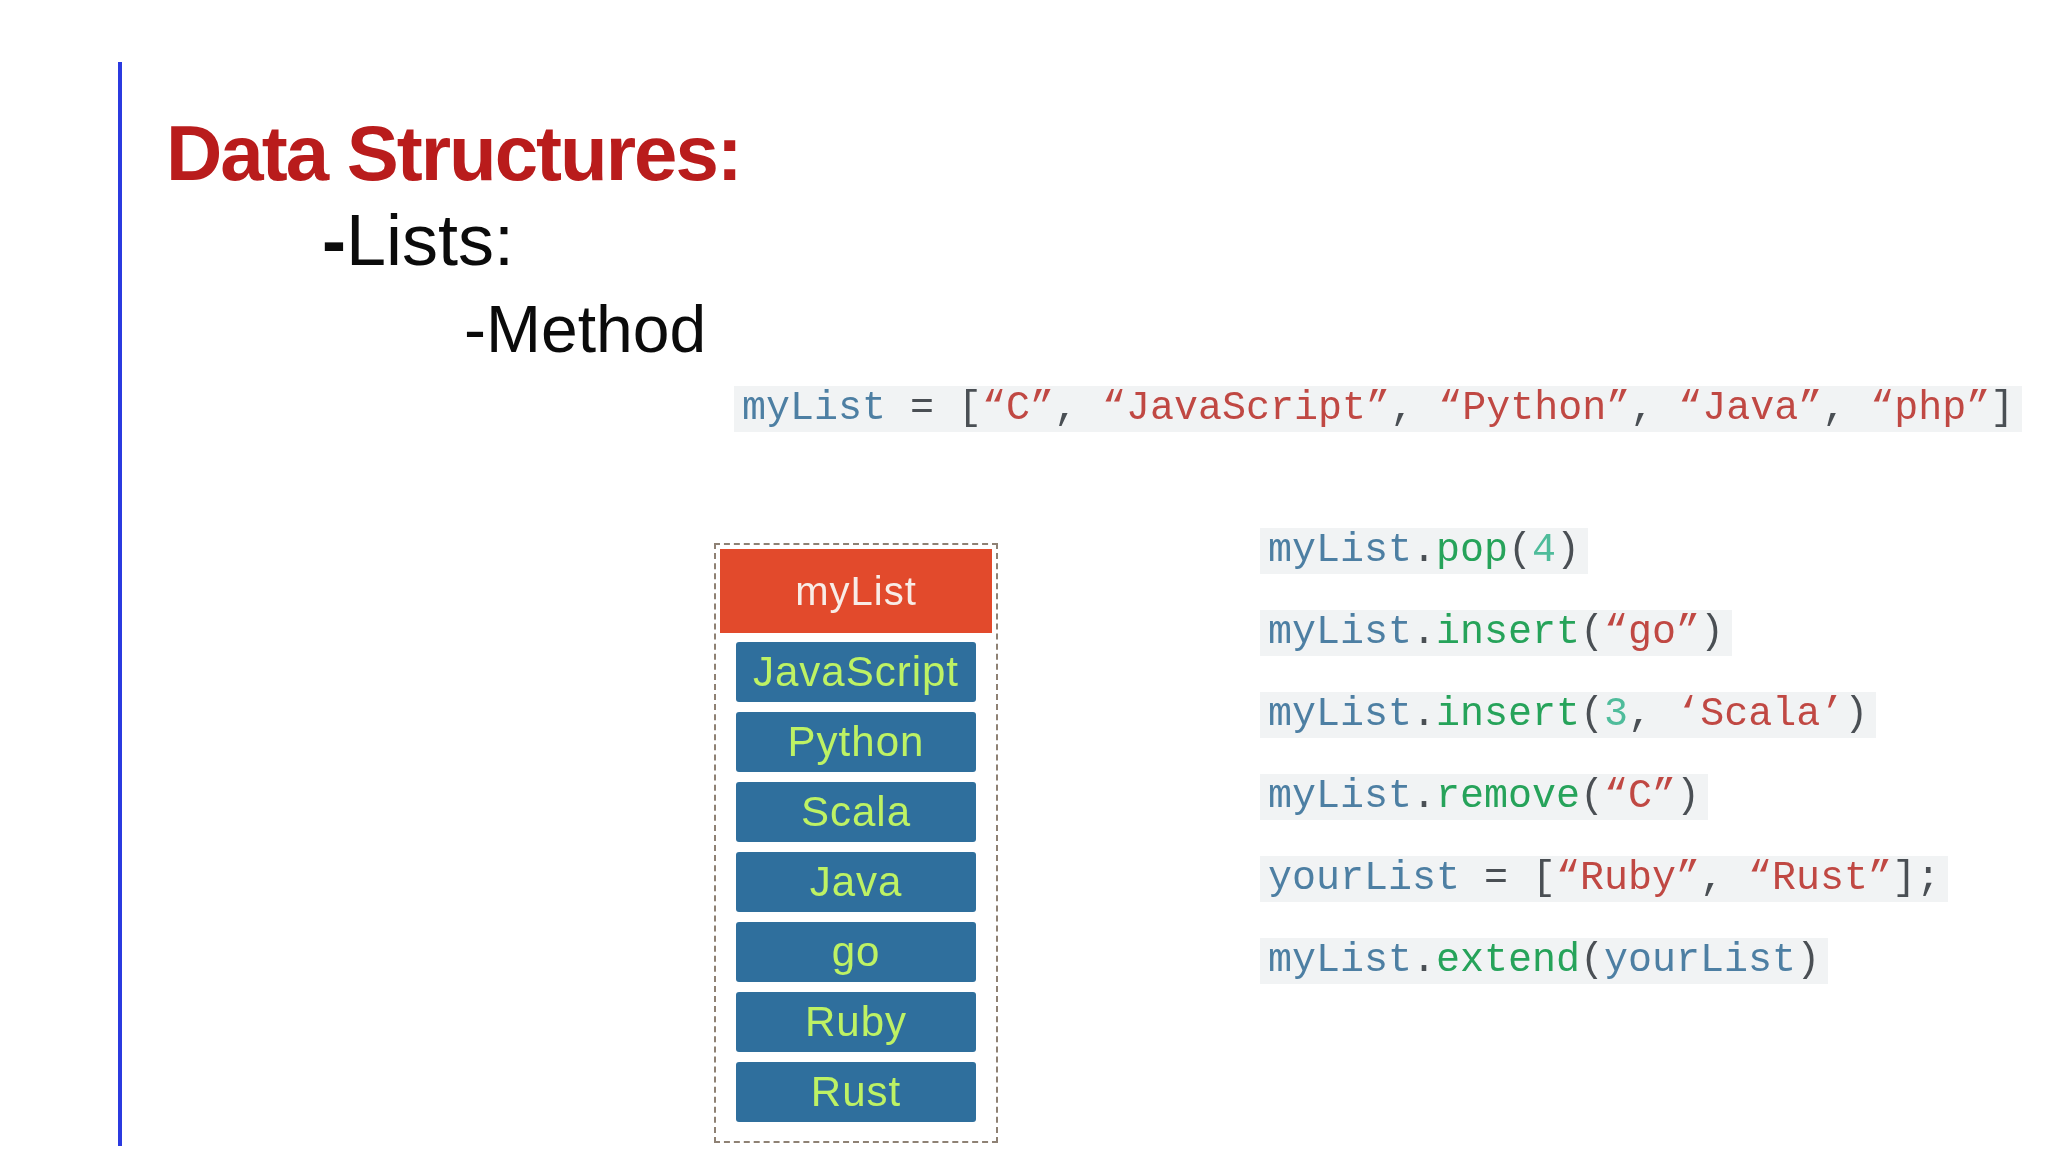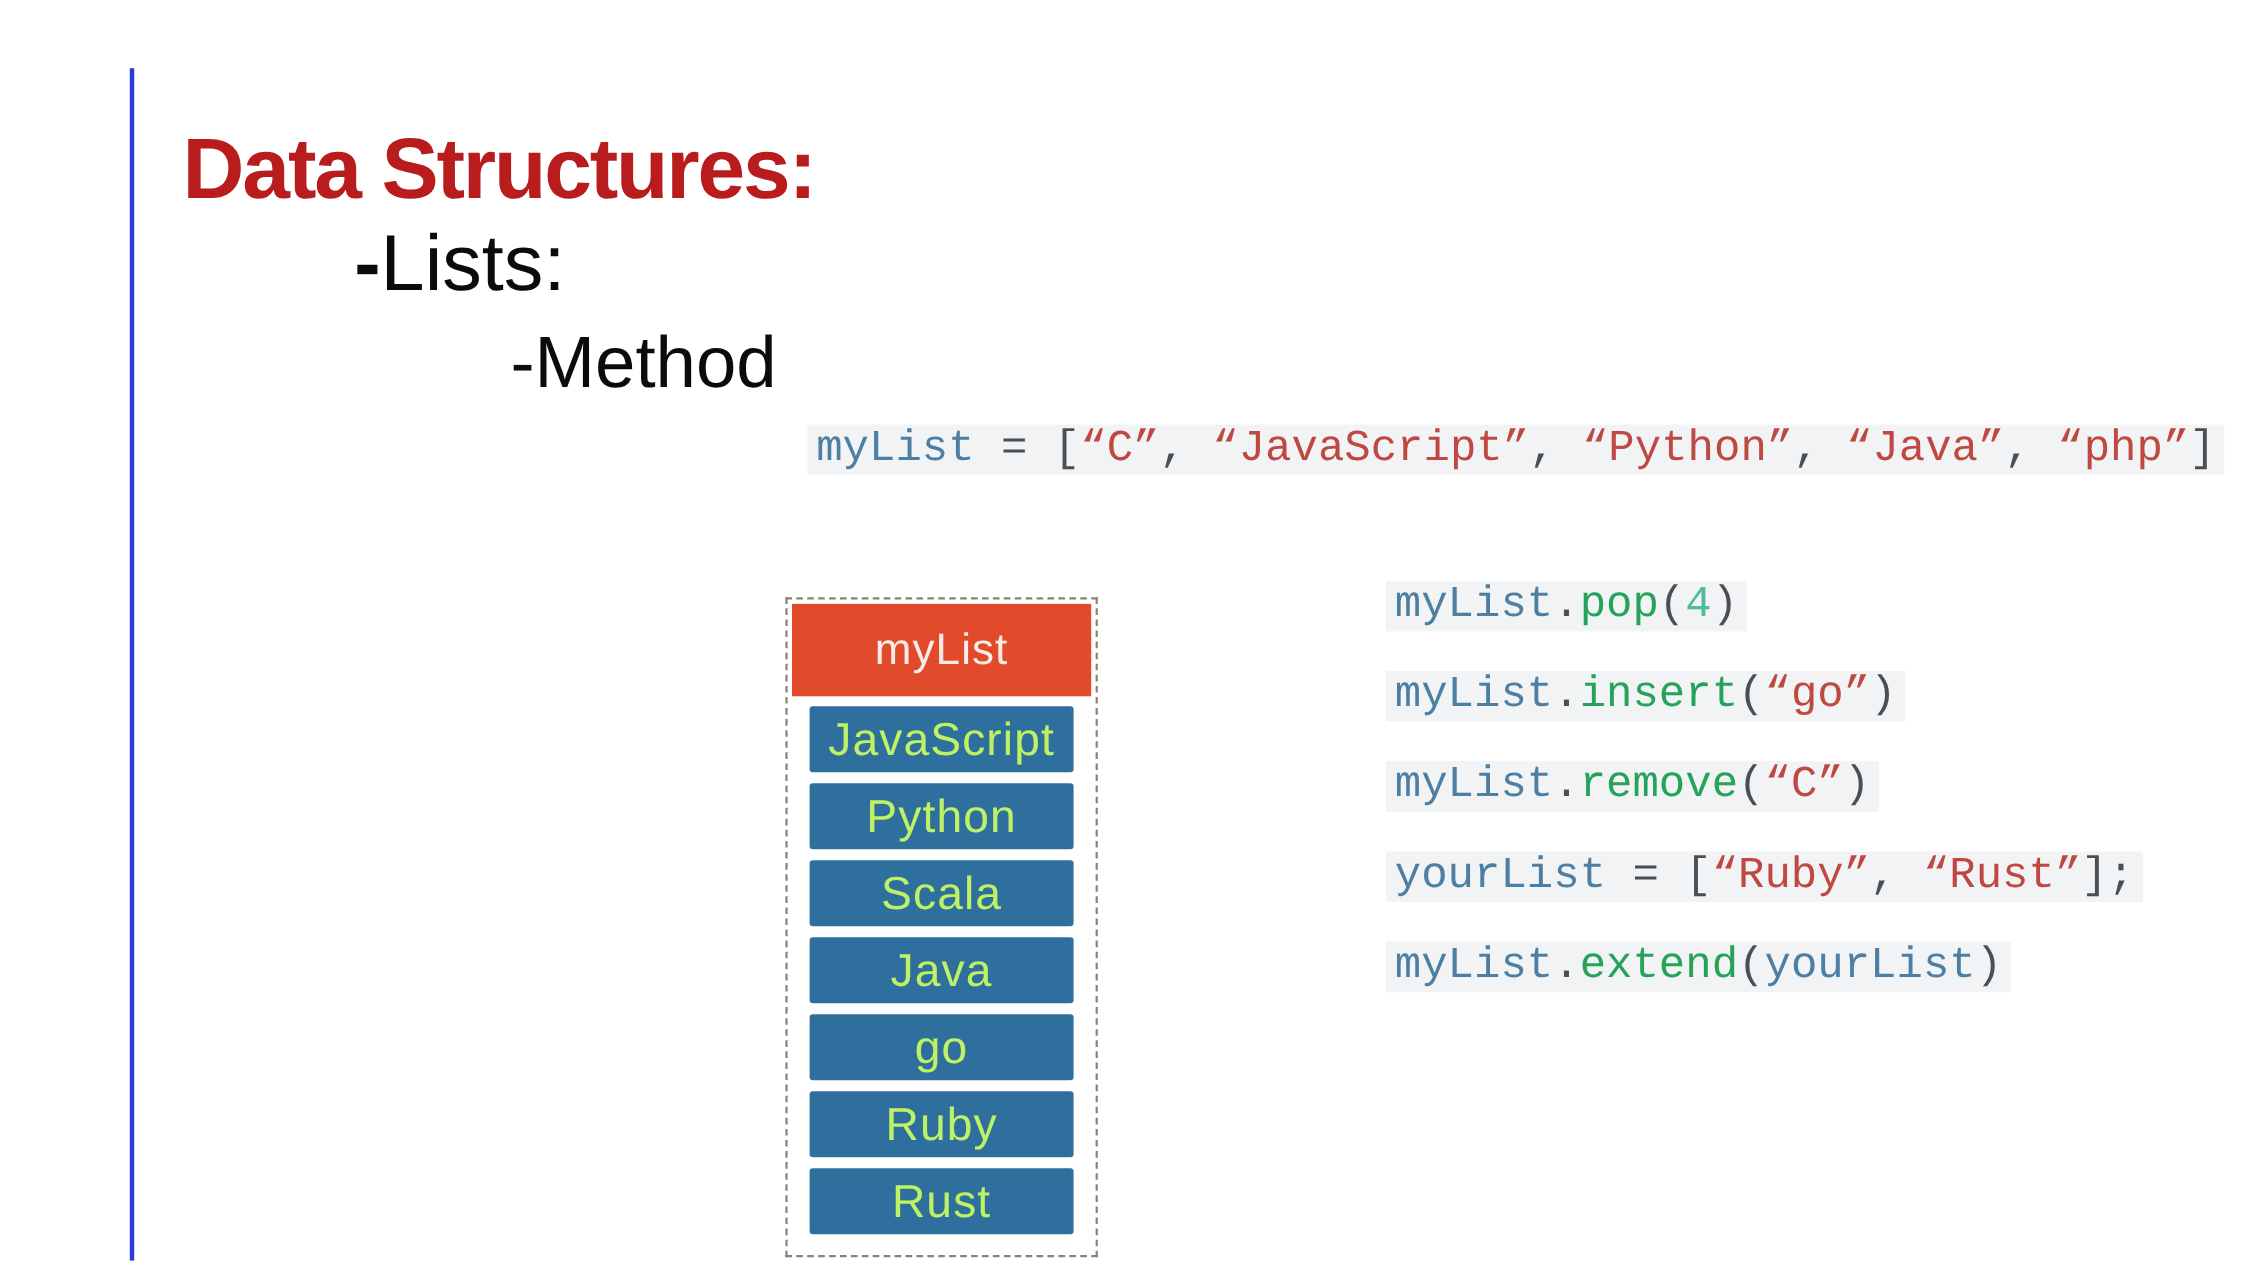--- a/index.html
+++ b/index.html
@@ -91,18 +91,19 @@
         <div class="ditem">Java</div>
         <div class="ditem">go</div>
         <div class="ditem">Ruby</div>
         <div class="ditem">Rust</div>
       </div>
   </div>
 
   <div class="calls" id="calls">
       <div class="call-line"><span class="code"><span class="tok-v">myList</span><span class="tok-o">.</span><span class="tok-m">pop</span><span class="tok-o">(</span><span class="tok-n">4</span><span class="tok-o">)</span></span></div>
       <div class="call-line"><span class="code"><span class="tok-v">myList</span><span class="tok-o">.</span><span class="tok-m">insert</span><span class="tok-o">(</span><span class="tok-s">“go”</span><span class="tok-o">)</span></span></div>
+      <div class="call-line"><span class="code"><span class="tok-v">myList</span><span class="tok-o">.</span><span class="tok-m">insert</span><span class="tok-o">(</span><span class="tok-n">3</span><span class="tok-o">, </span><span class="tok-s">‘Scala’</span><span class="tok-o">)</span></span></div>
       <div class="call-line"><span class="code"><span class="tok-v">myList</span><span class="tok-o">.</span><span class="tok-m">remove</span><span class="tok-o">(</span><span class="tok-s">“C”</span><span class="tok-o">)</span></span></div>
       <div class="call-line"><span class="code"><span class="tok-v">yourList</span><span class="tok-o"> = [</span><span class="tok-s">“Ruby”</span><span class="tok-o">, </span><span class="tok-s">“Rust”</span><span class="tok-o">];</span></span></div>
       <div class="call-line"><span class="code"><span class="tok-v">myList</span><span class="tok-o">.</span><span class="tok-m">extend</span><span class="tok-o">(</span><span class="tok-v">yourList</span><span class="tok-o">)</span></span></div>
     </div>
 
 </div>
 
 </body></html>

